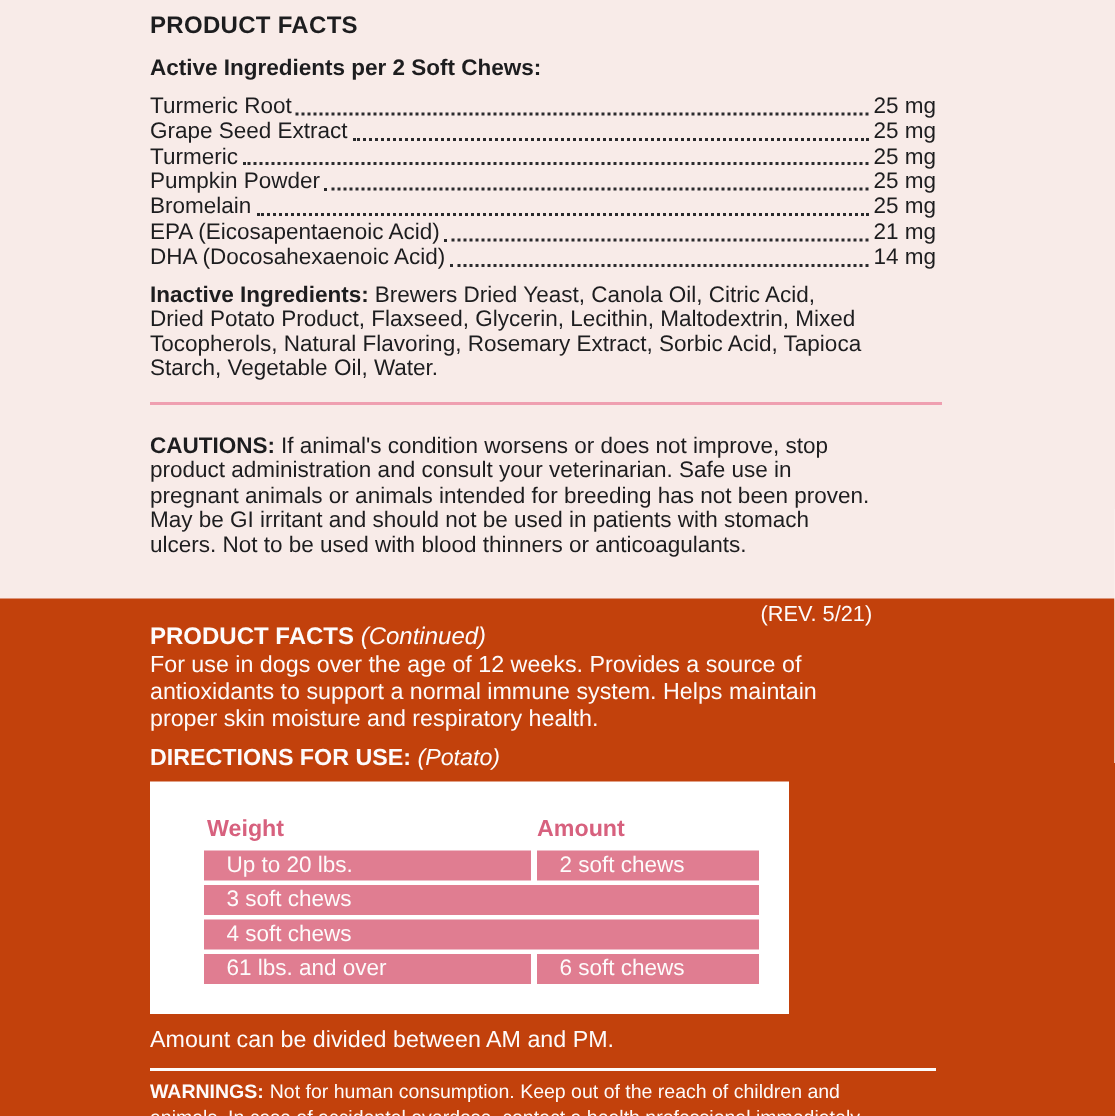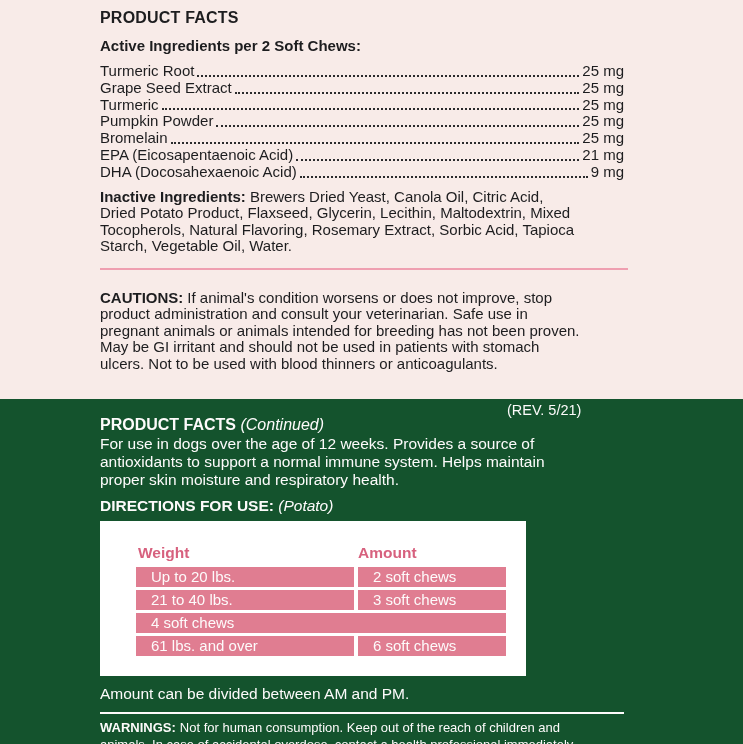--- a/index.html
+++ b/index.html
@@ -67,21 +67,21 @@
     border-top: 2px solid #ef9fb0;
     width: 528px;
     margin: 13px 0 0 0;
   }
   .cautions-para { margin-top: 20px; width: 545px; }
 
   
   .bottom-section {
     position: relative;
     height: 345px;
-    background: #14532d;
+    background: #c2410c;
     color: #fdfbfb;
     padding: 4px 0 0 100px;
     box-sizing: border-box;
   }
   .rev-note {
     position: absolute;
     top: 3px;
     left: 507px;
     font-size: 14.5px;
   }
@@ -191,21 +191,21 @@
         <span class="ingredient-amount">25 mg</span>
       </li>
       <li class="ingredient-row">
         <span class="ingredient-name">EPA (Eicosapentaenoic Acid)</span>
         <span class="dotted-leader"></span>
         <span class="ingredient-amount">21 mg</span>
       </li>
       <li class="ingredient-row">
         <span class="ingredient-name">DHA (Docosahexaenoic Acid)</span>
         <span class="dotted-leader"></span>
-        <span class="ingredient-amount">9 mg</span>
+        <span class="ingredient-amount">14 mg</span>
       </li>
     </ul>
 
     <p class="para inactive-para"><b class="inline-label">Inactive Ingredients:</b><span>Brewers Dried Yeast, Canola Oil, Citric Acid,
 Dried Potato Product, Flaxseed, Glycerin, Lecithin, Maltodextrin, Mixed
 Tocopherols, Natural Flavoring, Rosemary Extract, Sorbic Acid, Tapioca
 Starch, Vegetable Oil, Water.</span></p>
 
     <hr class="divider-pink">
 
@@ -230,21 +230,20 @@
     <div class="dose-table">
       <div class="dose-header-row">
         <span class="hdr-weight">Weight</span>
         <span class="hdr-amount">Amount</span>
       </div>
       <div class="dose-row">
         <span class="dose-cell col-weight">Up to 20 lbs.</span>
         <span class="dose-cell col-amount">2 soft chews</span>
       </div>
       <div class="dose-row">
-        <span class="dose-cell col-weight">21 to 40 lbs.</span>
         <span class="dose-cell col-amount">3 soft chews</span>
       </div>
       <div class="dose-row">
         <span class="dose-cell col-amount">4 soft chews</span>
       </div>
       <div class="dose-row">
         <span class="dose-cell col-weight">61 lbs. and over</span>
         <span class="dose-cell col-amount">6 soft chews</span>
       </div>
     </div>

